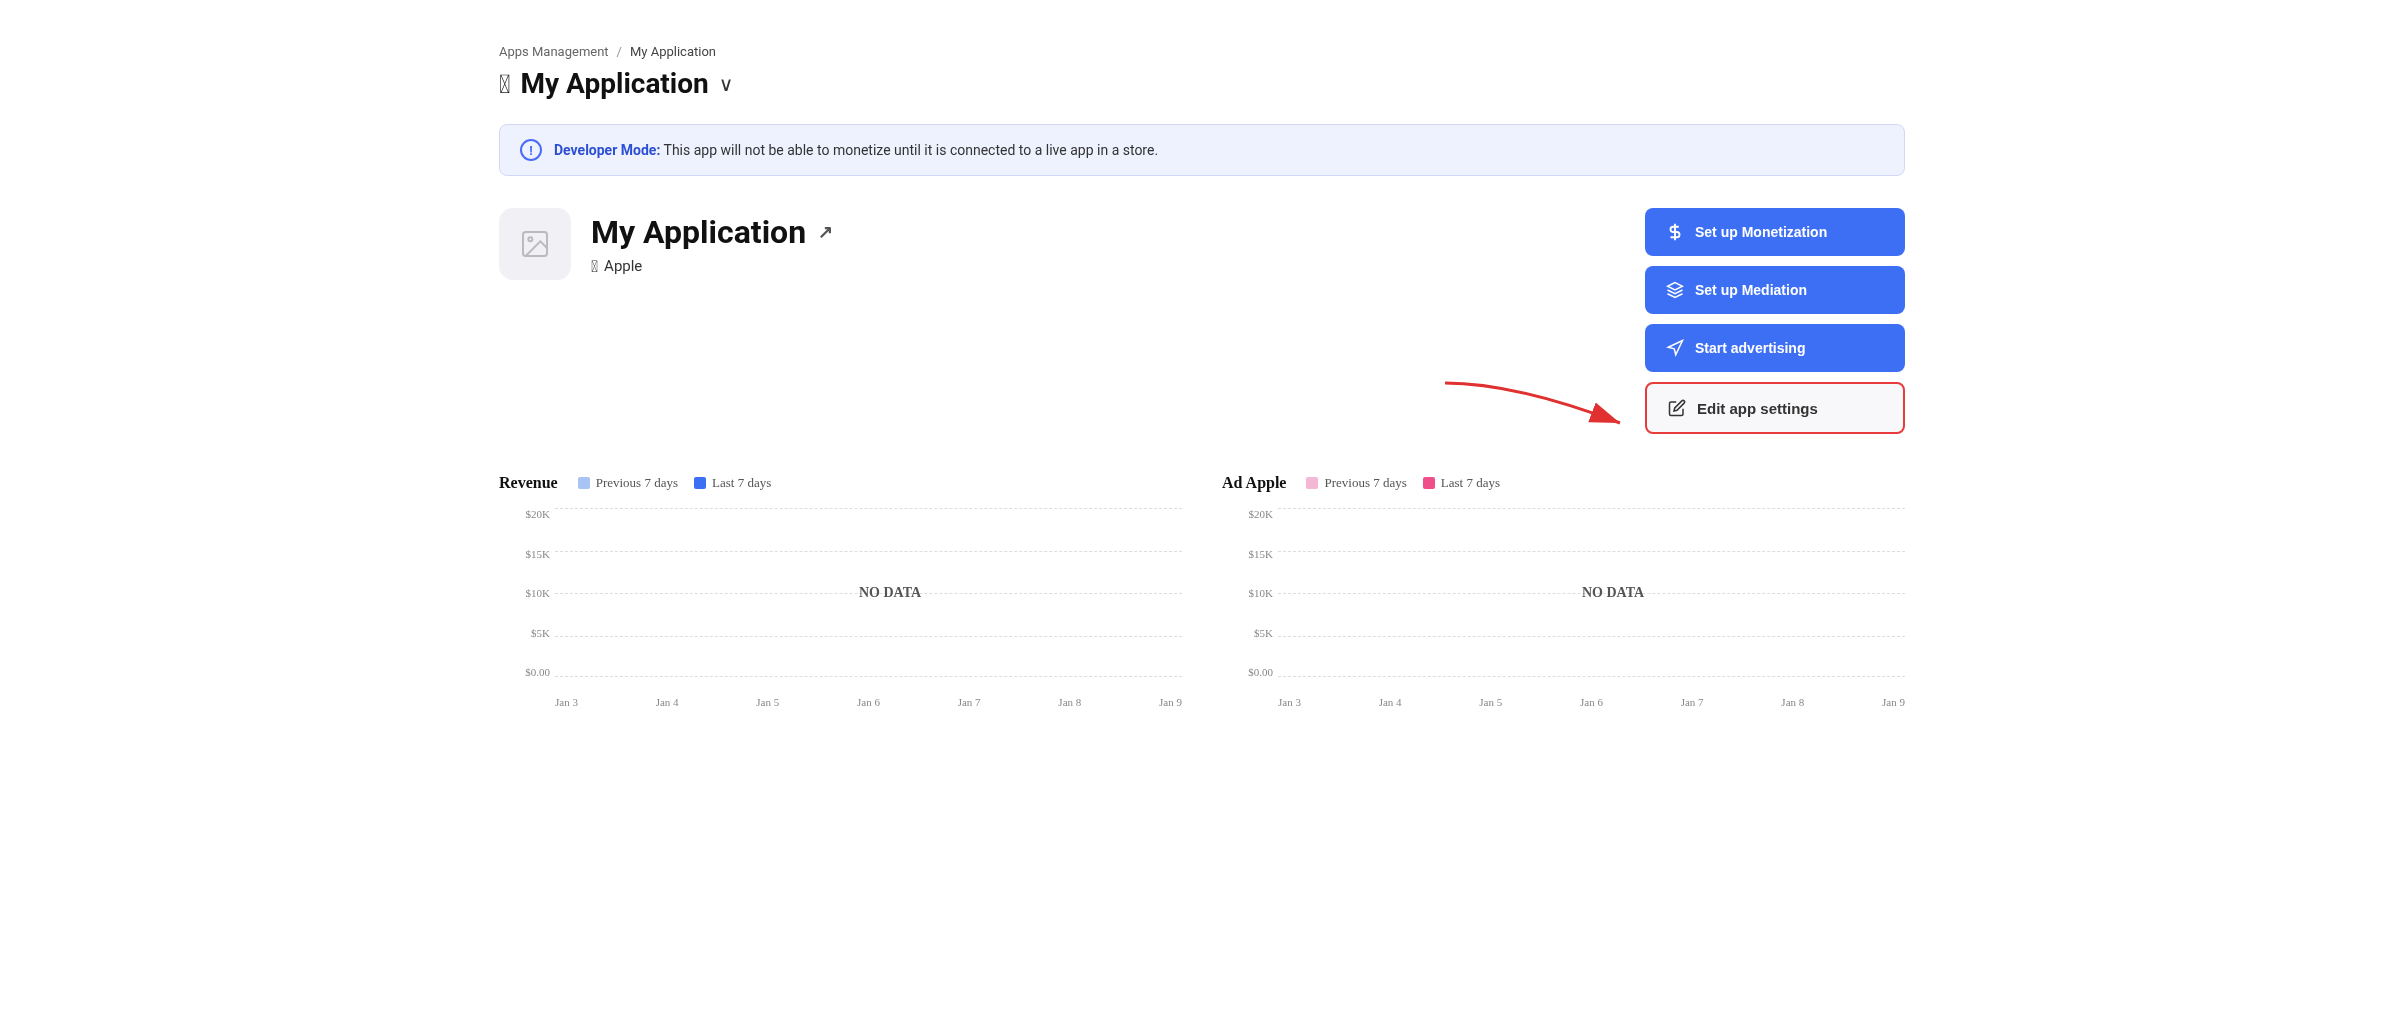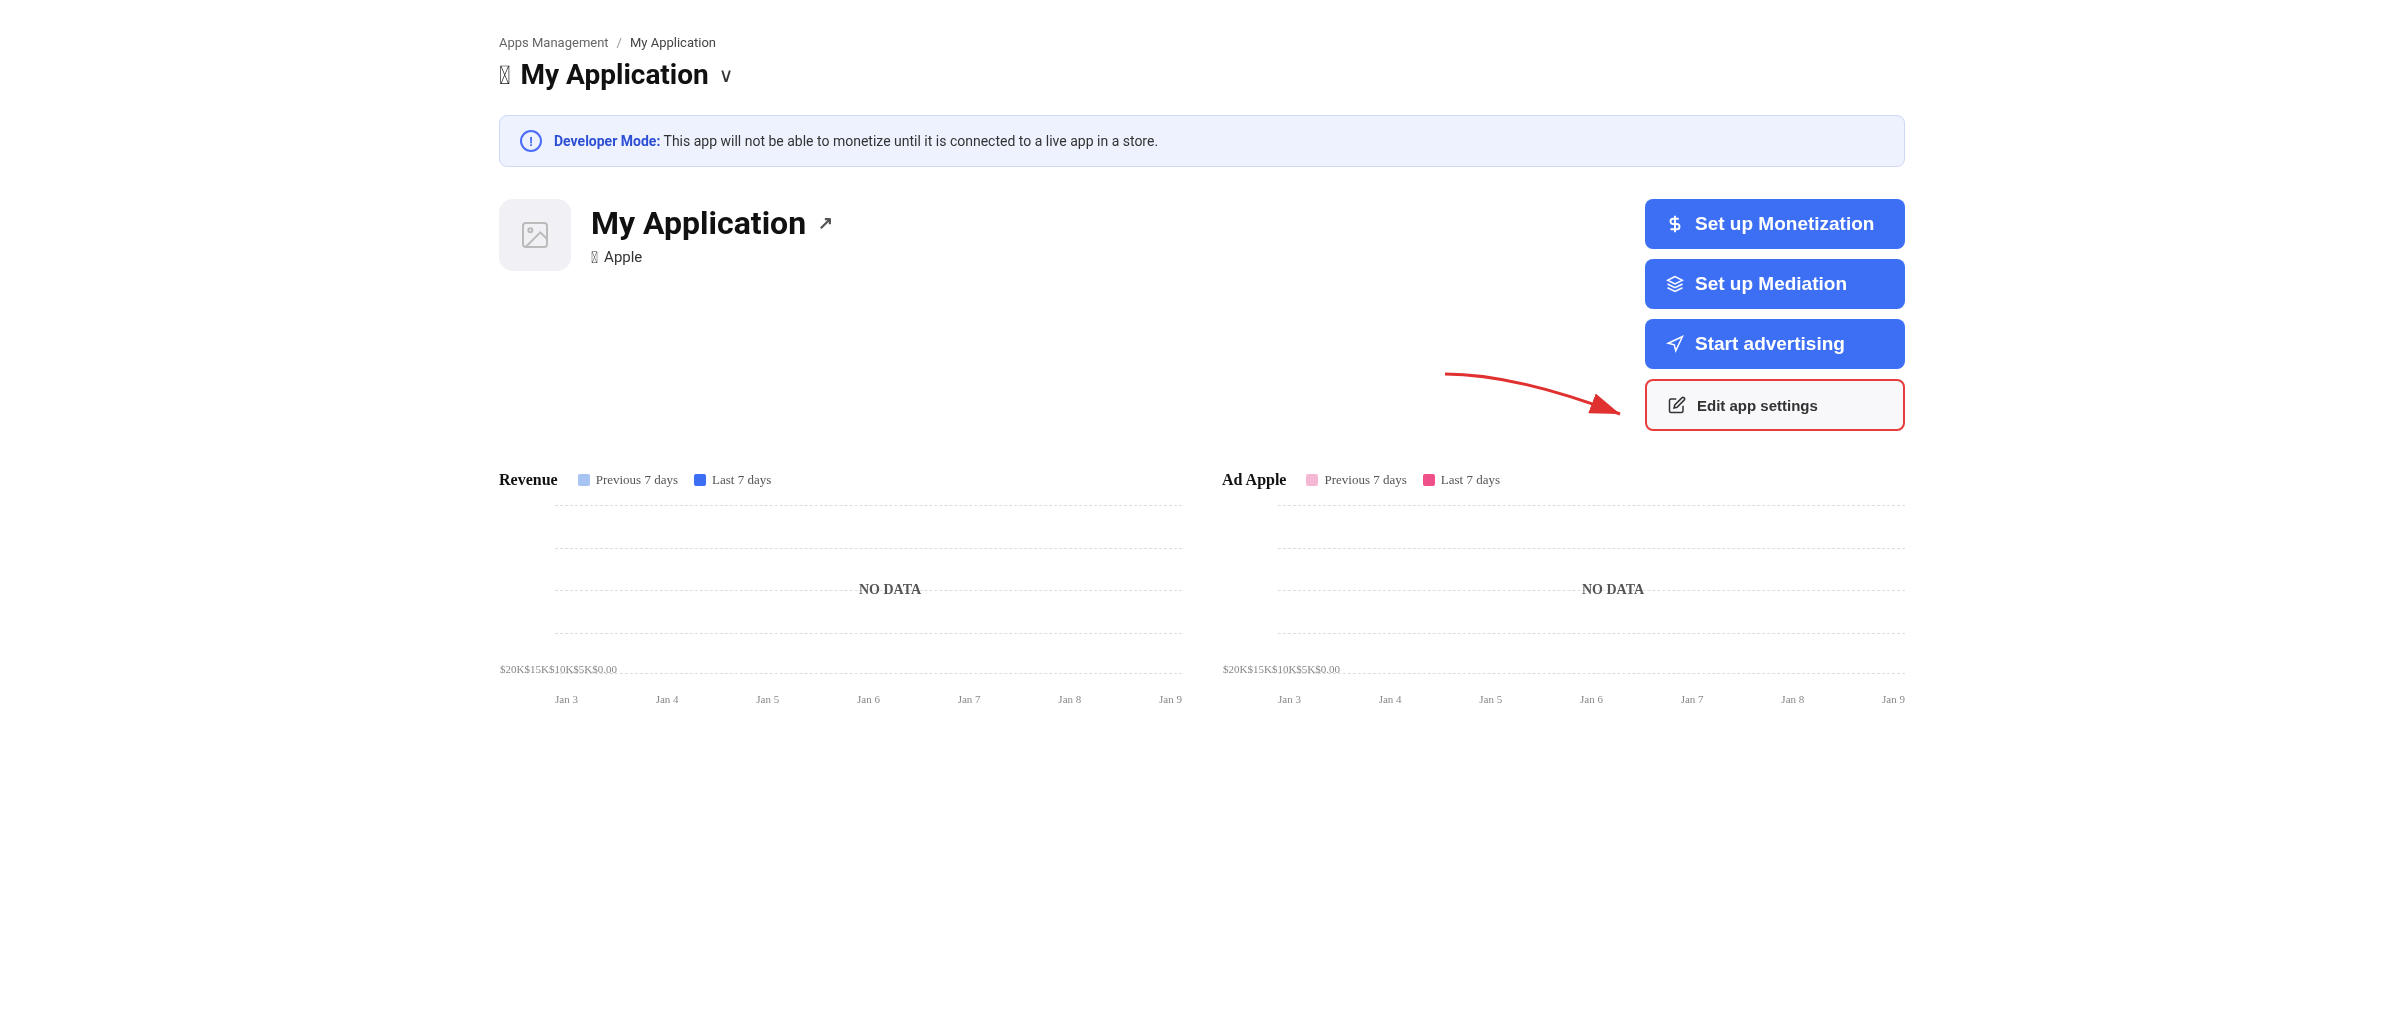--- a/index.html
+++ b/index.html
@@ -5,21 +5,21 @@
     * { box-sizing: border-box; margin: 0; padding: 0; }
     body {
       font-family: -apple-system, BlinkMacSystemFont, 'Segoe UI', Roboto, sans-serif;
       background: #fff;
       color: #1a1a1a;
       min-height: 100vh;
     }
 
     .page-container {
       max-width: 1502px;
-      margin: 3px auto;
+      margin: 12px auto;
       padding: 32px 48px;
     }
 
     
     .breadcrumb {
       display: flex;
       align-items: center;
       gap: 8px;
       font-size: 13px;
       color: #666;
@@ -143,21 +143,21 @@
       gap: 10px;
       min-width: 260px;
     }
 
     .btn-blue {
       background: #3d6ff5;
       color: #fff;
       border: none;
       border-radius: 8px;
       padding: 14px 20px;
-      font-size: 19px;
+      font-size: 14px;
       font-weight: 600;
       cursor: pointer;
       display: flex;
       align-items: center;
       gap: 10px;
       white-space: nowrap;
     }
 
     .btn-outline {
       background: #f8f8fa;
@@ -233,21 +233,21 @@
       height: 200px;
       border-left: 1px solid transparent;
     }
 
     .chart-y-labels {
       position: absolute;
       left: 0;
       top: 0;
       bottom: 30px;
       display: flex;
-      flex-direction: row;
+      flex-direction: column;
       justify-content: space-between;
       align-items: flex-end;
       width: 50px;
       font-size: 11px;
       color: #888;
     }
 
     .chart-grid {
       position: absolute;
       left: 55px;

